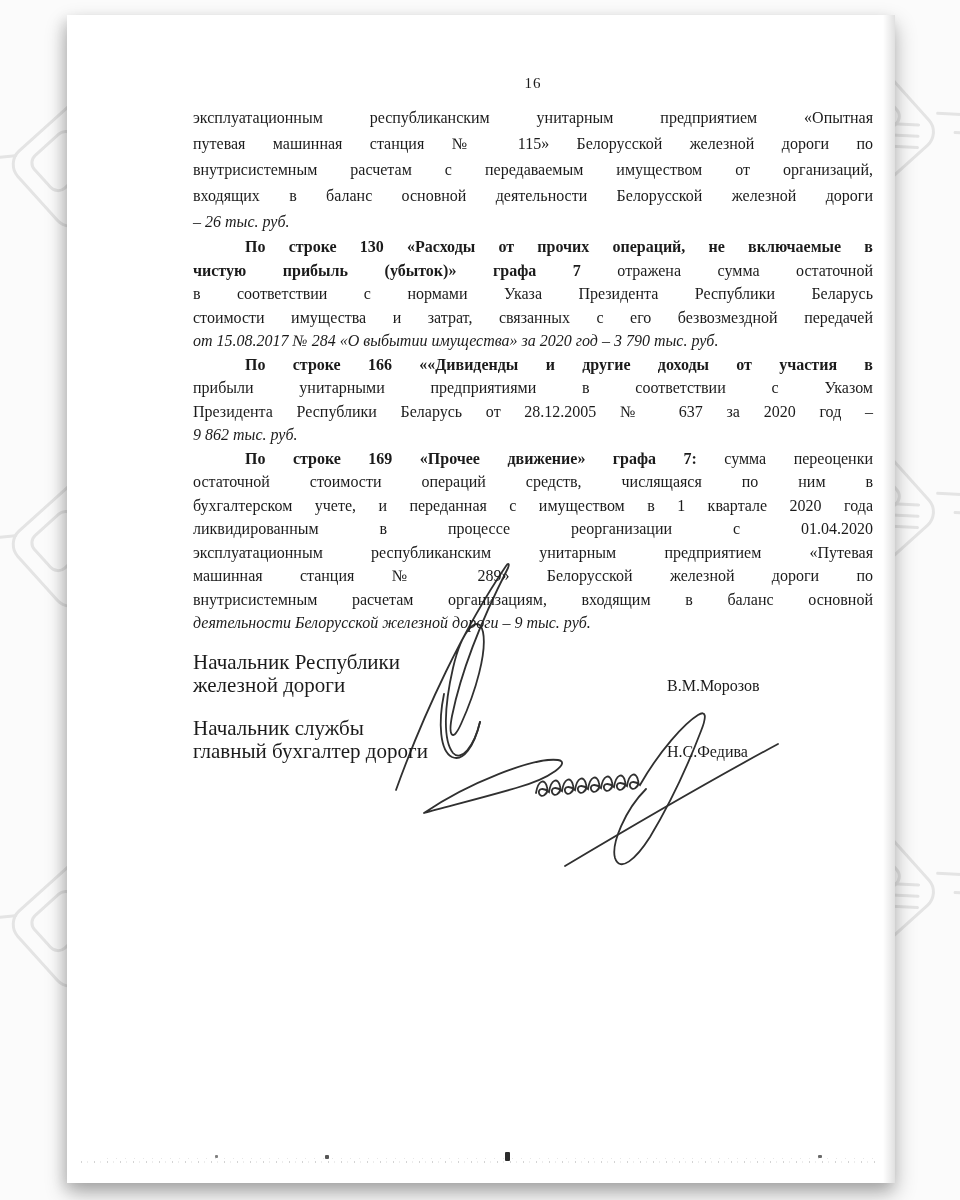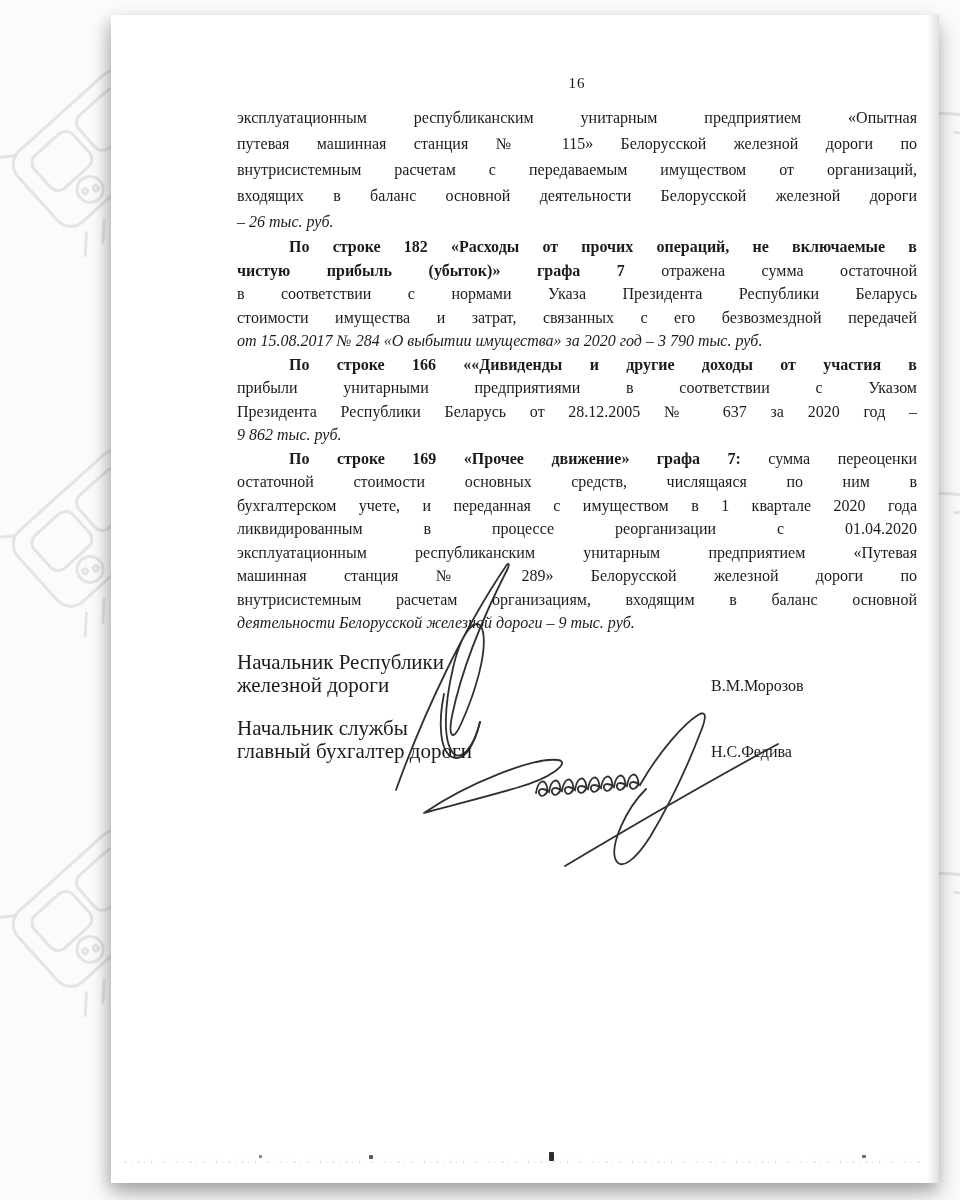--- a/index.html
+++ b/index.html
@@ -8,21 +8,20 @@
     background:#fbfbfb;
     font-family:"Liberation Serif","DejaVu Serif",serif;
   }
   
   .wm{position:absolute;inset:0;z-index:0;}
   
   .page{
     position:absolute;left:67px;top:15px;width:828px;height:1168px;
     background:#ffffff;z-index:1;
     box-shadow:0 10px 20px rgba(0,0,0,.30), -4px 5px 12px rgba(0,0,0,.10);
-    margin-left:44px;
   }
   .scan-edge{
     position:absolute;top:0;right:0;width:12px;height:100%;
     background:linear-gradient(to right, rgba(0,0,0,0), rgba(0,0,0,0.12));
   }
   .content{
     position:absolute;left:126px;top:60px;width:680px;color:#1b1b1b;
   }
   .pagenum{
     text-align:center;font-size:15px;letter-spacing:1px;height:18px;margin-bottom:12px;
@@ -95,35 +94,35 @@
 
     <div id="paragraphs">
         <div class="para">
           <div class="line"><span>эксплуатационным республиканским унитарным предприятием «Опытная</span></div>
           <div class="line"><span>путевая машинная станция № 115» Белорусской железной дороги по</span></div>
           <div class="line"><span>внутрисистемным расчетам с передаваемым имуществом от организаций,</span></div>
           <div class="line"><span>входящих в баланс основной деятельности Белорусской железной дороги</span></div>
           <div class="line last"><span>– 26 тыс. руб.</span></div>
         </div>
         <div class="para">
-          <div class="line indent"><span class="b">По строке 182 «Расходы от прочих операций, не включаемые в</span></div>
+          <div class="line indent"><span class="b">По строке 130 «Расходы от прочих операций, не включаемые в</span></div>
           <div class="line"><span class="b">чистую прибыль (убыток)» графа 7</span><span> отражена сумма остаточной</span></div>
           <div class="line"><span>в соответствии с нормами Указа Президента Республики Беларусь</span></div>
           <div class="line"><span>стоимости имущества и затрат, связанных с его безвозмездной передачей</span></div>
           <div class="line last"><span>от 15.08.2017 № 284 «О выбытии имущества» за 2020 год – 3 790 тыс. руб.</span></div>
         </div>
         <div class="para">
           <div class="line indent"><span class="b">По строке 166 ««Дивиденды и другие доходы от участия в</span></div>
           <div class="line"><span>прибыли унитарными предприятиями в соответствии с Указом</span></div>
           <div class="line"><span>Президента Республики Беларусь от 28.12.2005 № 637 за 2020 год –</span></div>
           <div class="line last"><span>9 862 тыс. руб.</span></div>
         </div>
         <div class="para">
           <div class="line indent"><span class="b">По строке 169 «Прочее движение» графа 7:</span><span> сумма переоценки</span></div>
-          <div class="line"><span>остаточной стоимости основных средств, числящаяся по ним в</span></div>
+          <div class="line"><span>остаточной стоимости операций средств, числящаяся по ним в</span></div>
           <div class="line"><span>бухгалтерском учете, и переданная с имуществом в 1 квартале 2020 года</span></div>
           <div class="line"><span>ликвидированным в процессе реорганизации с 01.04.2020</span></div>
           <div class="line"><span>эксплуатационным республиканским унитарным предприятием «Путевая</span></div>
           <div class="line"><span>машинная станция № 289» Белорусской железной дороги по</span></div>
           <div class="line"><span>внутрисистемным расчетам организациям, входящим в баланс основной</span></div>
           <div class="line last"><span>деятельности Белорусской железной дороги – 9 тыс. руб.</span></div>
         </div>
       </div>
 
     <div class="sig-row sig-row-1">

